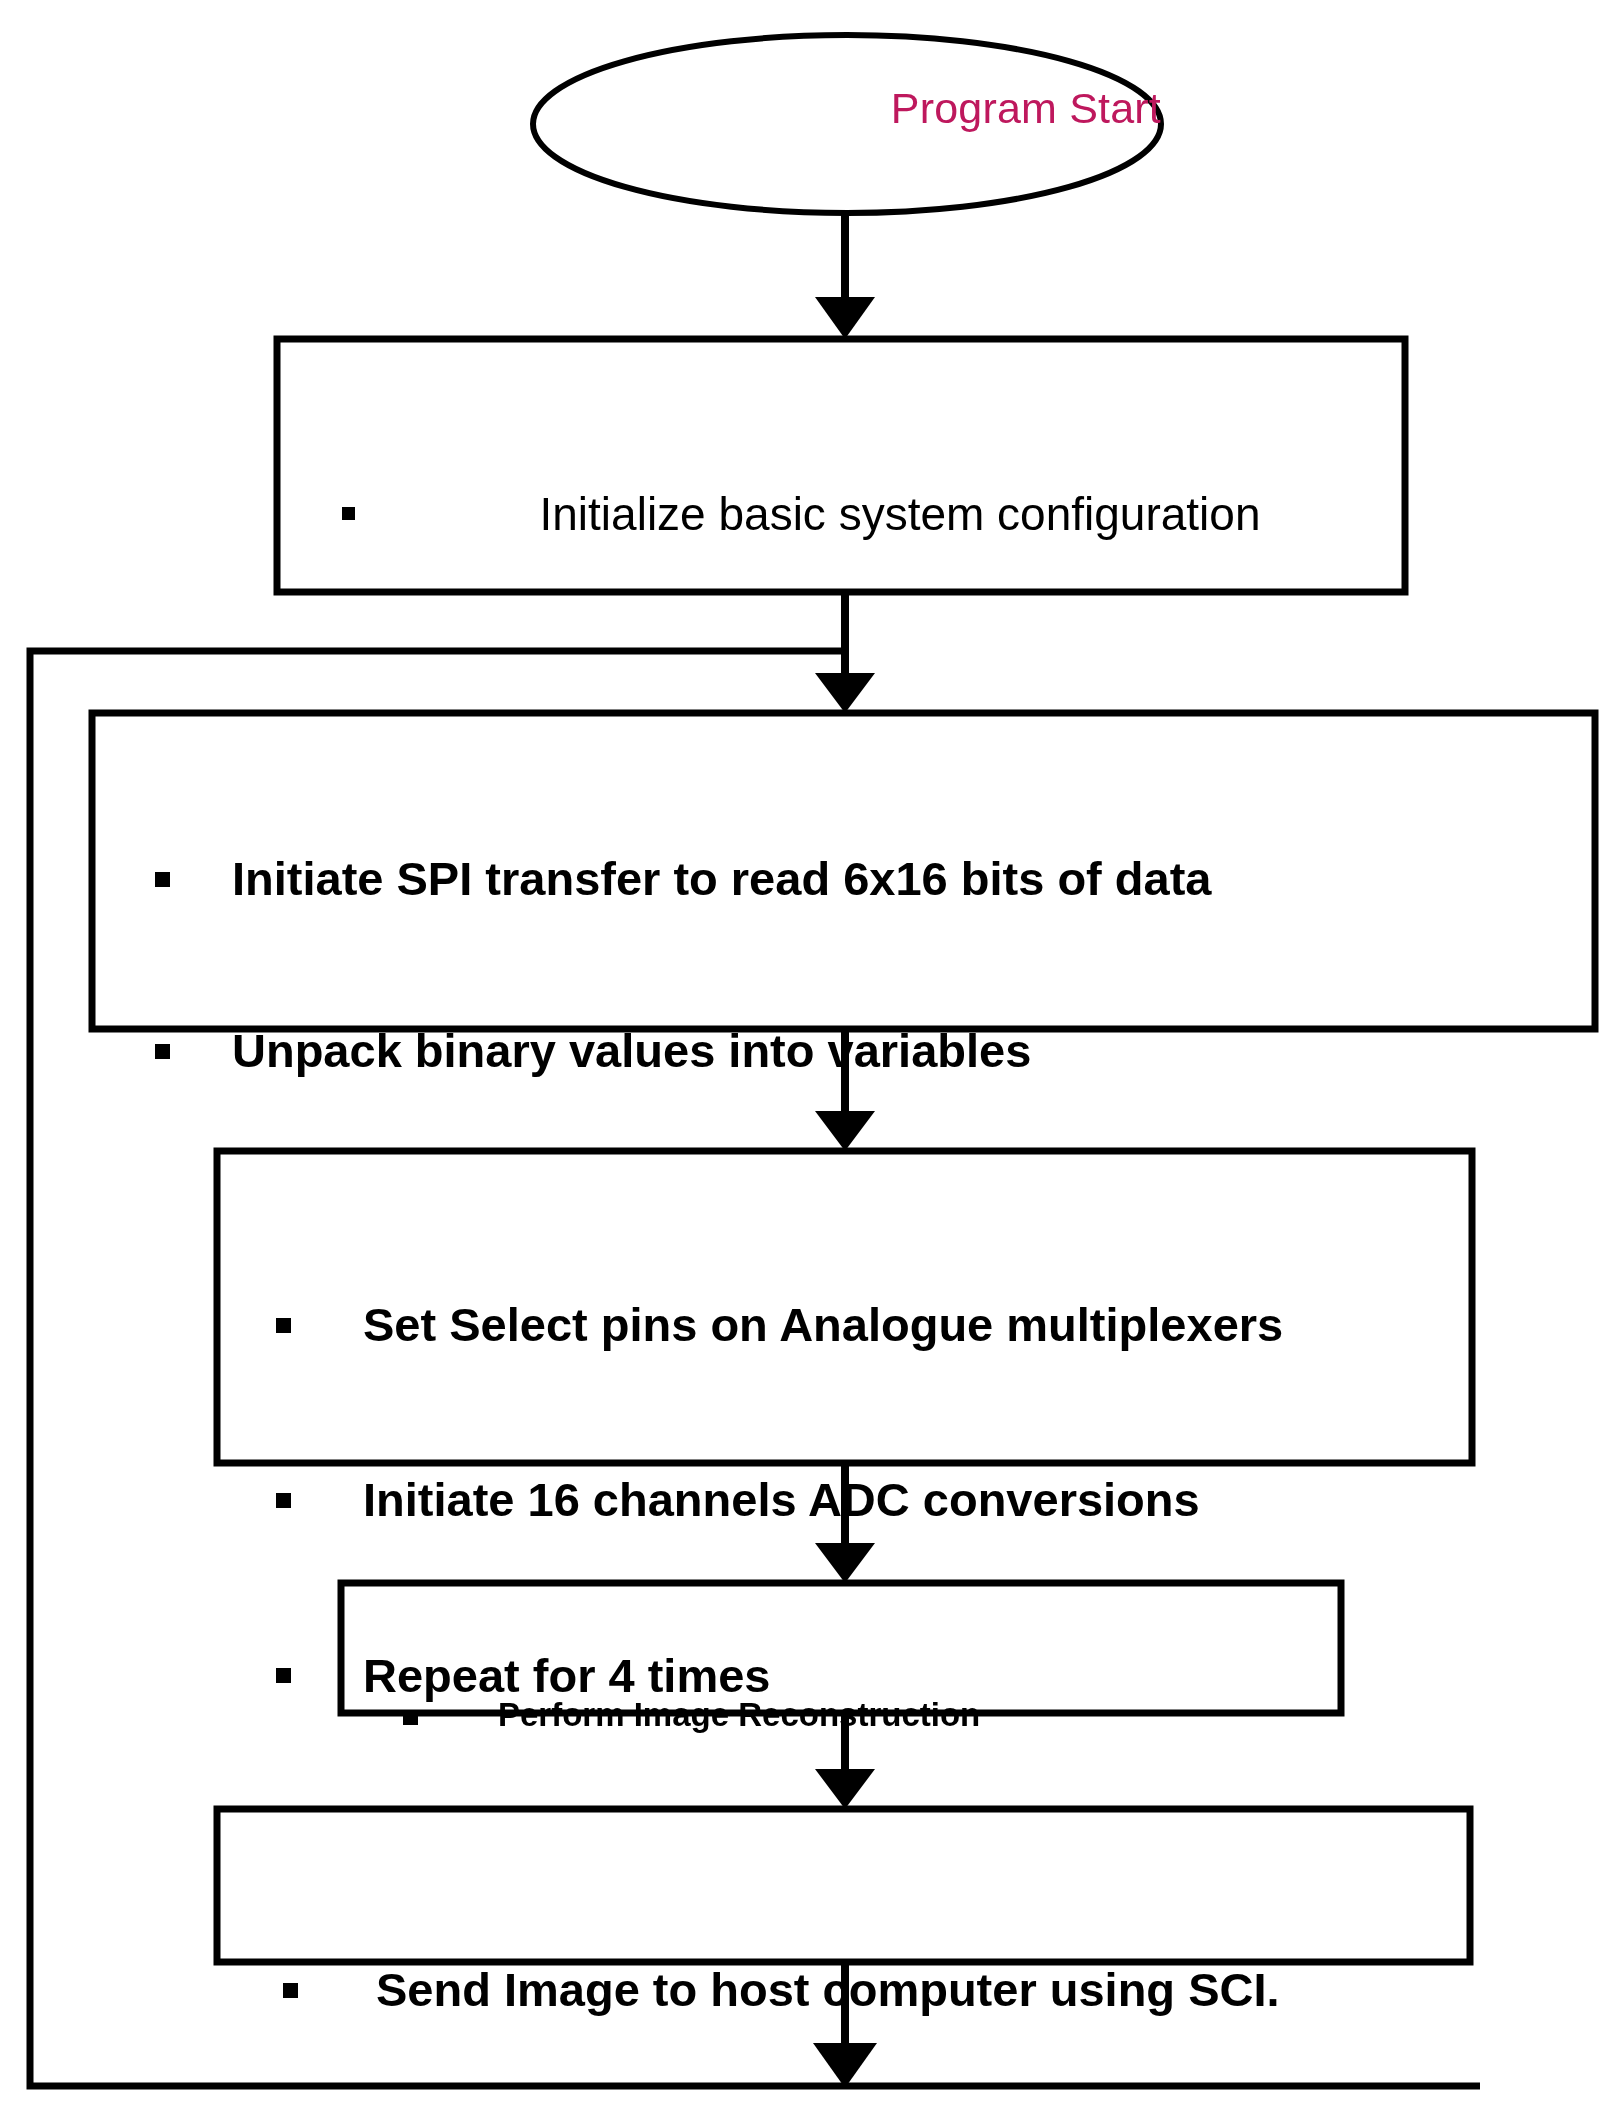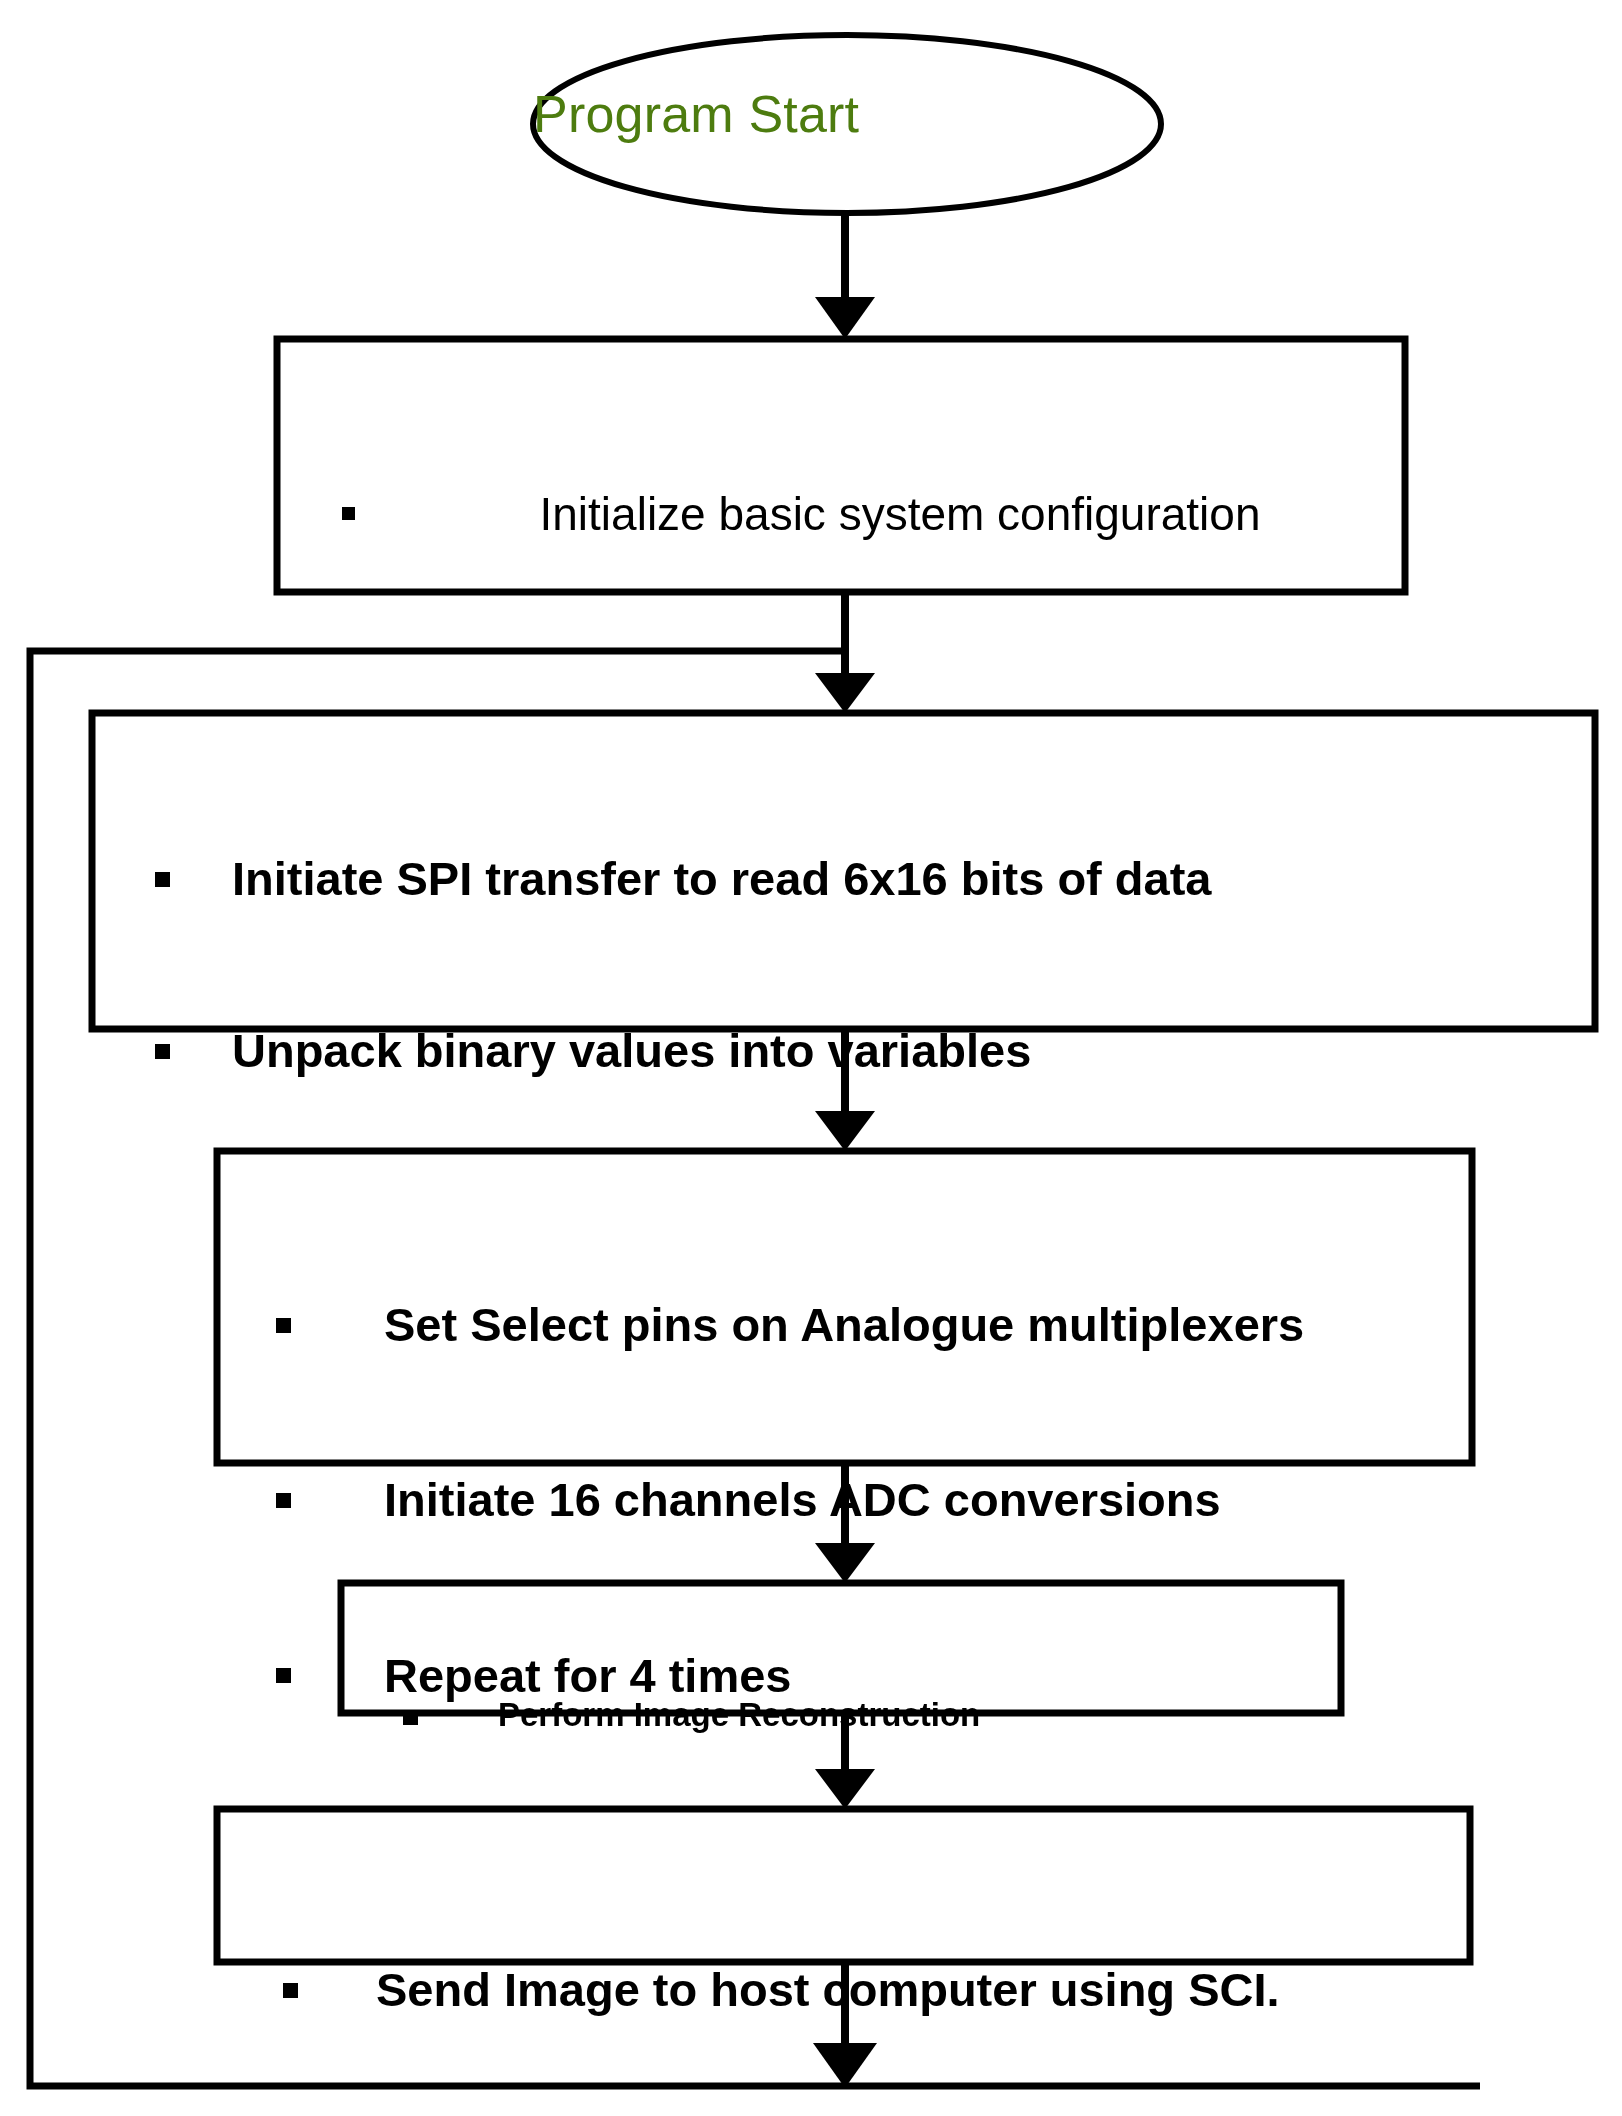--- a/index.html
+++ b/index.html
@@ -28,23 +28,23 @@
     font-family: "Liberation Sans", sans-serif;
     font-weight: 400;
     line-height: 1.18;
     white-space: pre;
   }
   .terminator-label {
     position: absolute;
     left: 533px;
     top: 84px;
     width: 628px;
-    text-align: left;
-    font-size: 52px;
-    color: #4d7c0f;
+    text-align: right;
+    font-size: 43px;
+    color: #be185d;
     letter-spacing: 0.2px;
   }
   .bullet-list {
     position: absolute;
     margin: 0;
     padding: 0;
     list-style: none;
   }
   .bullet-row {
     display: flex;
@@ -99,21 +99,21 @@
     top: 1186px;
     width: 1150px;
     font-size: 47px;
     font-weight: 700;
   }
   #box3-list .bullet-mark {
     width: 15px;
     height: 15px;
     margin-right: 72px;
   }
-  #box3-list .bullet-row { margin-bottom: 9px; gap: 21px; }
+  #box3-list .bullet-row { margin-bottom: 9px; }
 
   
   #box4-list {
     left: 403px;
     top: 1618px;
     width: 920px;
     font-size: 33px;
     font-weight: 700;
   }
   #box4-list .bullet-mark {

